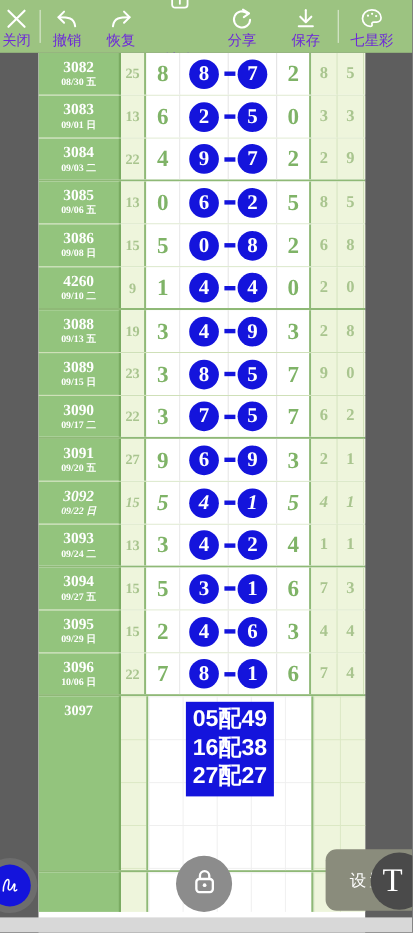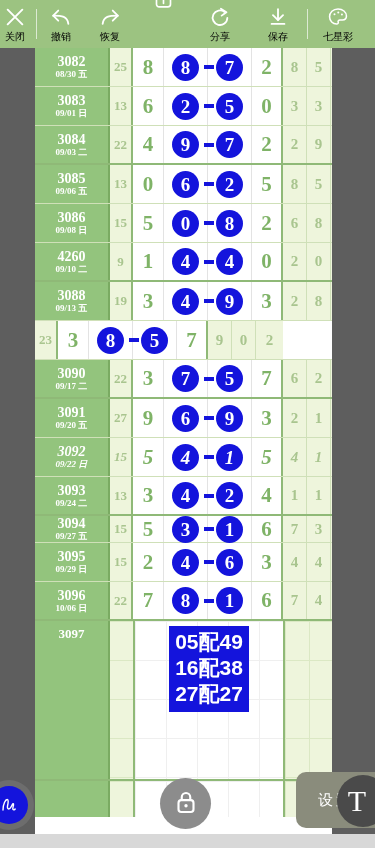--- a/index.html
+++ b/index.html
@@ -39,25 +39,25 @@
     padding-top: 2px;
   }
   .tb-icon {
     height: 22px;
     display: flex;
     align-items: center;
     justify-content: center;
   }
   .tb-icon svg { display: block; }
   .tb-label {
-    font-size: 10px;
+    font-size: 13px;
     line-height: 15px;
     margin-top: 1px;
     white-space: nowrap;
-    color: #000000;
+    color: #6d28d9;
     letter-spacing: 0px;
   }
   .tb-sep {
     width: 1px;
     height: 30px;
     background: rgba(255,255,255,0.65);
     flex: 0 0 auto;
   }
 
   
@@ -528,20 +528,24 @@
           <div class="c-ball">
             <span class="dash"></span>
             <span class="ball">9</span>
           </div>
           <div class="c-d c-last-white" style="border-right:2px solid #8fb977;">3</div>
           <div class="c-x">2</div>
           <div class="c-x">8</div>
           <div class="c-x wide">5</div>
         </div>
         <div class="row" style="height: 39px;">
+          <div class="c-period">
+            <span class="p-no">3089</span>
+            <span class="p-date">09/15 日</span>
+          </div>
           <div class="c-sum">23</div>
           <div class="c-d">3</div>
           <div class="c-ball">
             <span class="ball">8</span>
           </div>
           <div class="c-ball">
             <span class="dash"></span>
             <span class="ball">5</span>
           </div>
           <div class="c-d c-last-white" style="border-right:2px solid #8fb977;">7</div>
@@ -618,21 +622,21 @@
           </div>
           <div class="c-ball">
             <span class="dash"></span>
             <span class="ball">2</span>
           </div>
           <div class="c-d c-last-white" style="border-right:2px solid #8fb977;">4</div>
           <div class="c-x">1</div>
           <div class="c-x">1</div>
           <div class="c-x wide">0</div>
         </div>
-        <div class="row" style="height: 27px;">
+        <div class="row" style="height: 39px;">
           <div class="c-period">
             <span class="p-no">3094</span>
             <span class="p-date">09/27 五</span>
           </div>
           <div class="c-sum">15</div>
           <div class="c-d">5</div>
           <div class="c-ball">
             <span class="ball">3</span>
           </div>
           <div class="c-ball">

